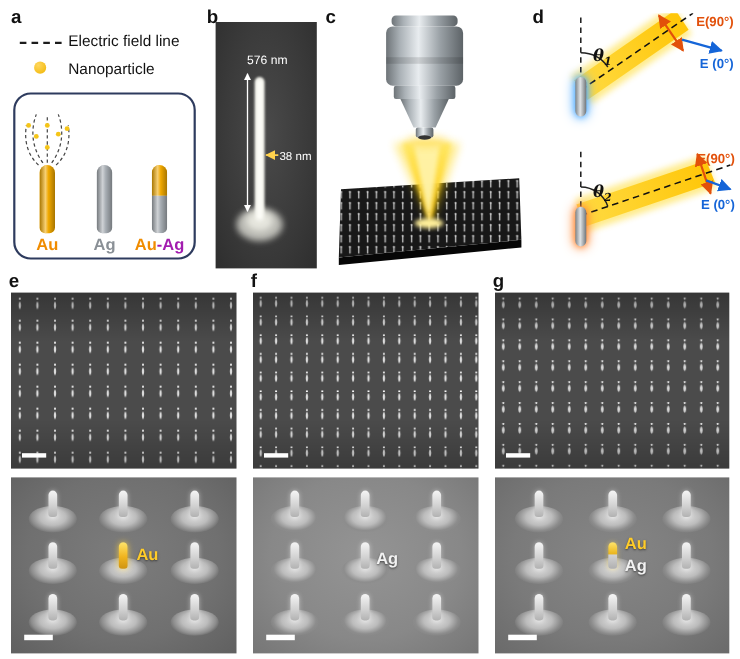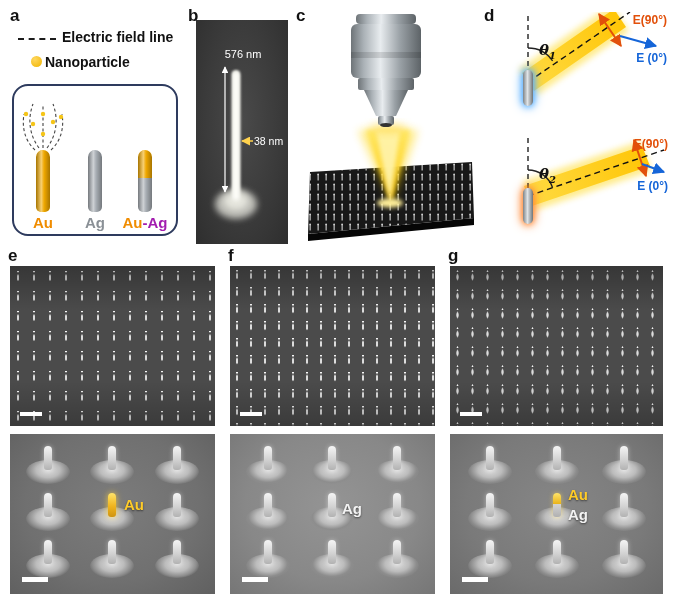--- a/index.html
+++ b/index.html
@@ -1,19 +1,19 @@
 <!DOCTYPE html>
 <html><head>
 <meta charset="utf-8">
 <style>
   *{margin:0;padding:0;box-sizing:border-box}
   body{background:#fff;font-family:"Liberation Sans",sans-serif}
   .stage{position:relative;width:673px;height:599px;background:#fff;overflow:hidden}
   .panel-letter{position:absolute;font-size:17px;font-weight:bold;color:#111}
-  .legend-text{position:absolute;font-size:14px;font-weight:bold;color:#111;white-space:nowrap}
+  .legend-text{position:absolute;font-size:14px;font-weight:normal;color:#111;white-space:nowrap}
   .dash-icon{position:absolute;width:38px;border-top:2.5px dashed #1c1c1c}
   .dot-icon{position:absolute;width:11px;height:11px;border-radius:50%;
     background:radial-gradient(circle at 35% 30%,#ffd75e,#f0b400)}
   .schem-box{position:absolute;border:2.5px solid #2e3b5e;border-radius:16px;background:#fff}
   .rod{position:absolute;width:14px;height:62px;border-radius:7px 7px 5px 5px;overflow:hidden}
   .rod .half-gold{position:absolute;top:0;left:0;right:0;height:45%;background:#f0a800}
   .rod .half-silver{position:absolute;bottom:0;left:0;right:0;height:55%;background:#a7adb3}
   .rod .shine{position:absolute;inset:0;border-radius:inherit;
     background:linear-gradient(90deg,rgba(0,0,0,.30),rgba(255,255,255,.45) 38%,rgba(255,255,255,0) 58%,rgba(0,0,0,.30))}
   .rod.gold-full{background:#f0a800}
@@ -56,21 +56,21 @@
 <body>
 
 <div class="stage">
 
   <div class="panel-letter" style="left:10px;top:6px">a</div>
 
   <div class="dash-icon" style="left:18px;top:38px"></div>
   <div class="legend-text" style="left:62px;top:29px">Electric field line</div>
 
   <div class="dot-icon" style="left:31px;top:56px"></div>
-  <div class="legend-text" style="left:45px;top:54px">Nanoparticle</div>
+  <div class="legend-text" style="left:62px;top:54px">Nanoparticle</div>
 
   <div class="schem-box" style="left:12px;top:84px;width:166px;height:152px"></div>
 
   <svg style="position:absolute;left:14px;top:92px" width="64" height="66" viewBox="0 0 64 66">
     <g fill="none" stroke="#444" stroke-width="1.1" stroke-dasharray="3 2.5">
       <line x1="29" y1="56" x2="29" y2="12"></line>
       <path d="M25,56 C16,44 13,28 19,12"></path>
       <path d="M33,56 C42,44 45,28 39,12"></path>
       <path d="M21,58 C10,48 8,34 10,22"></path>
       <path d="M37,58 C48,48 50,34 48,22"></path>

